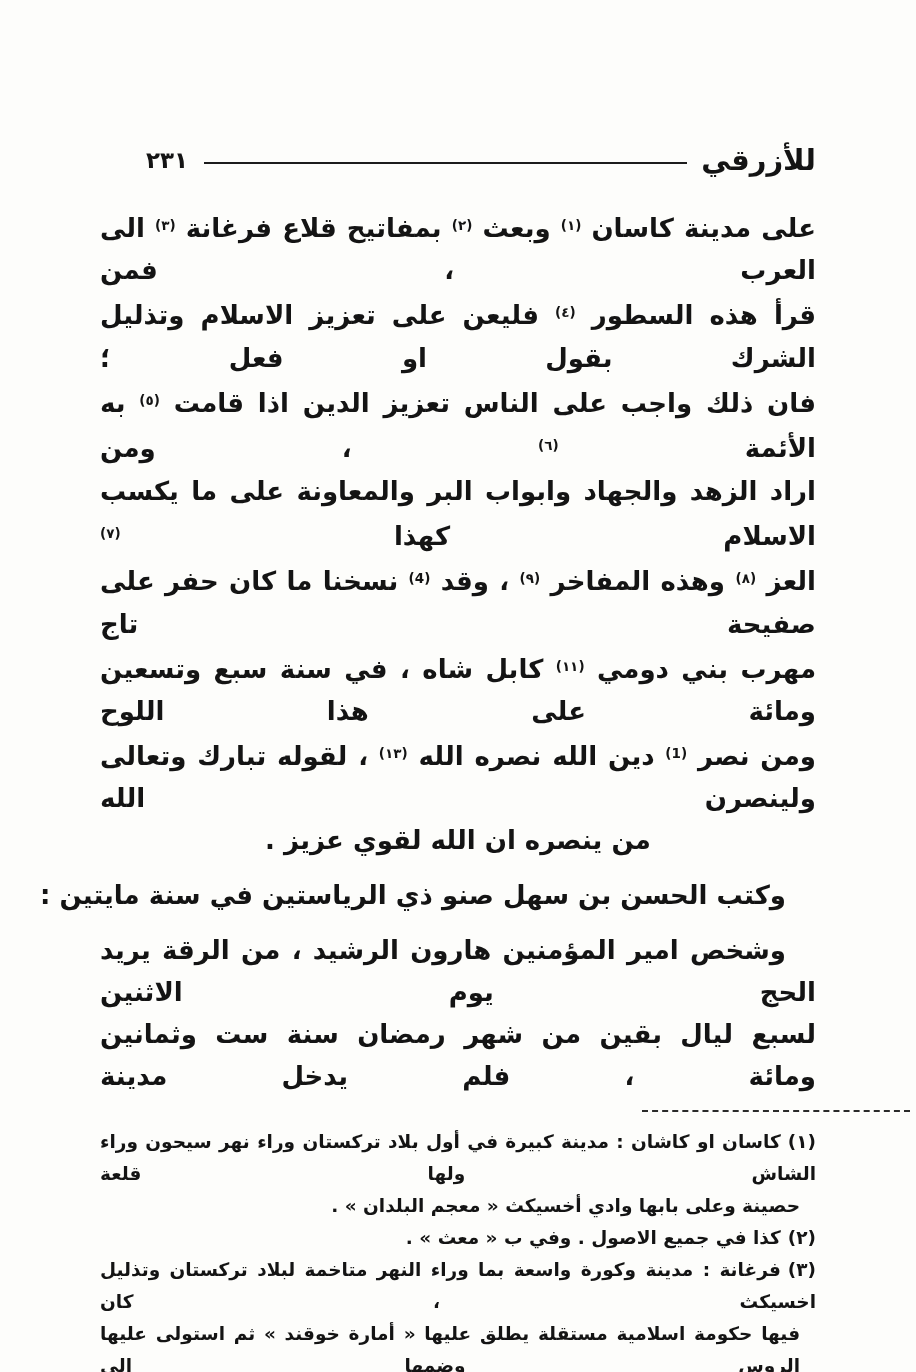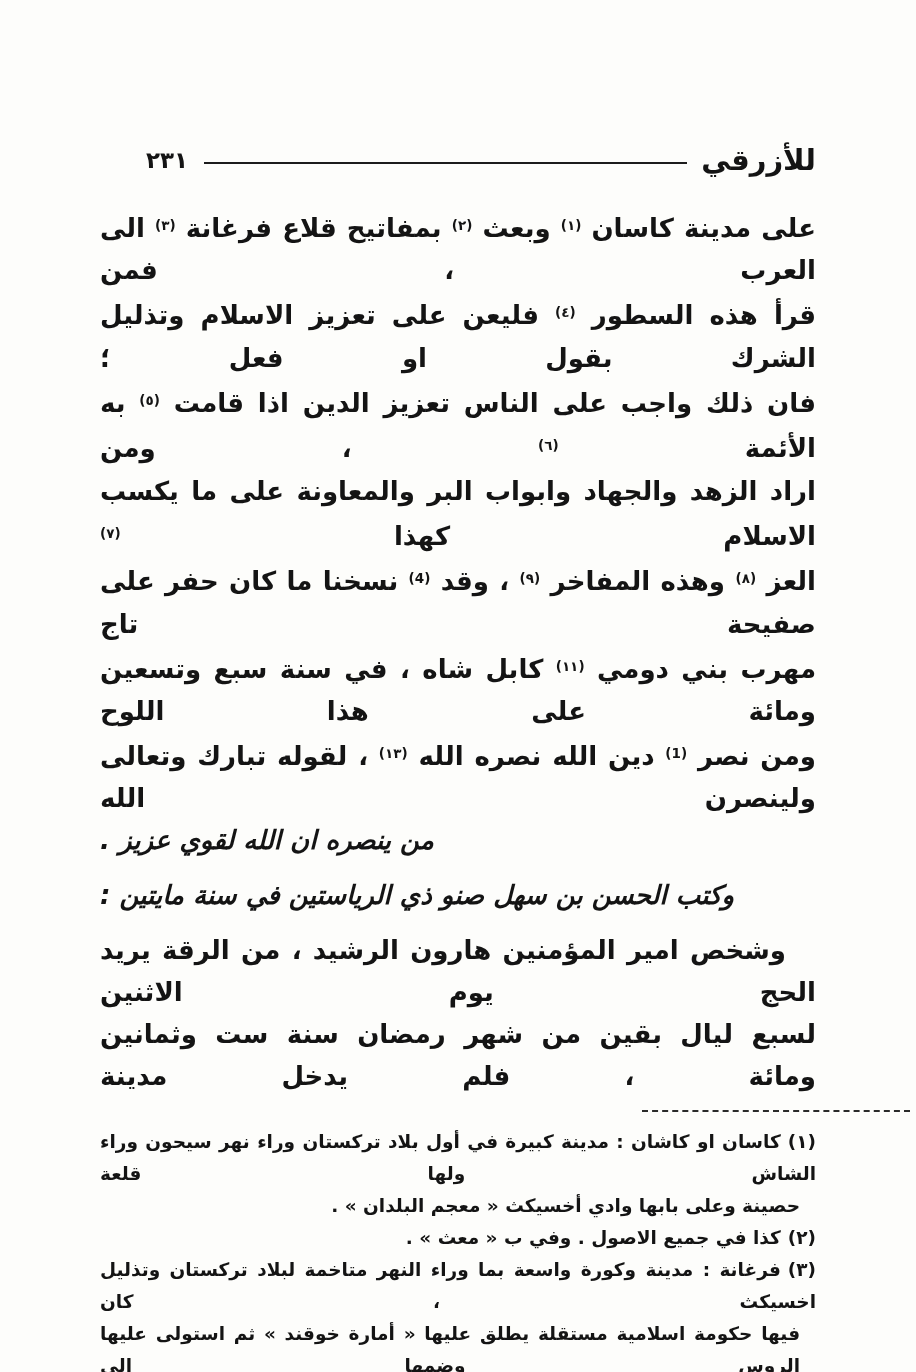--- a/index.html
+++ b/index.html
@@ -45,21 +45,21 @@
   .para{margin:0 0 13px 0;}
   .line{
     line-height:42px;
     white-space:nowrap;
   }
   .line.just{
     white-space:normal;
     text-align:justify;
     text-align-last:justify;
   }
-  .line.short{text-align:left;font-style:italic;}
+  .line.short{text-align:center;}
   .line.indent{text-indent:30px;}
   .fnref{
     font-size:0.52em;
     vertical-align:0.55em;
     font-weight:700;
     letter-spacing:0;
   }
   
   .fn-separator{
     width:268px;

